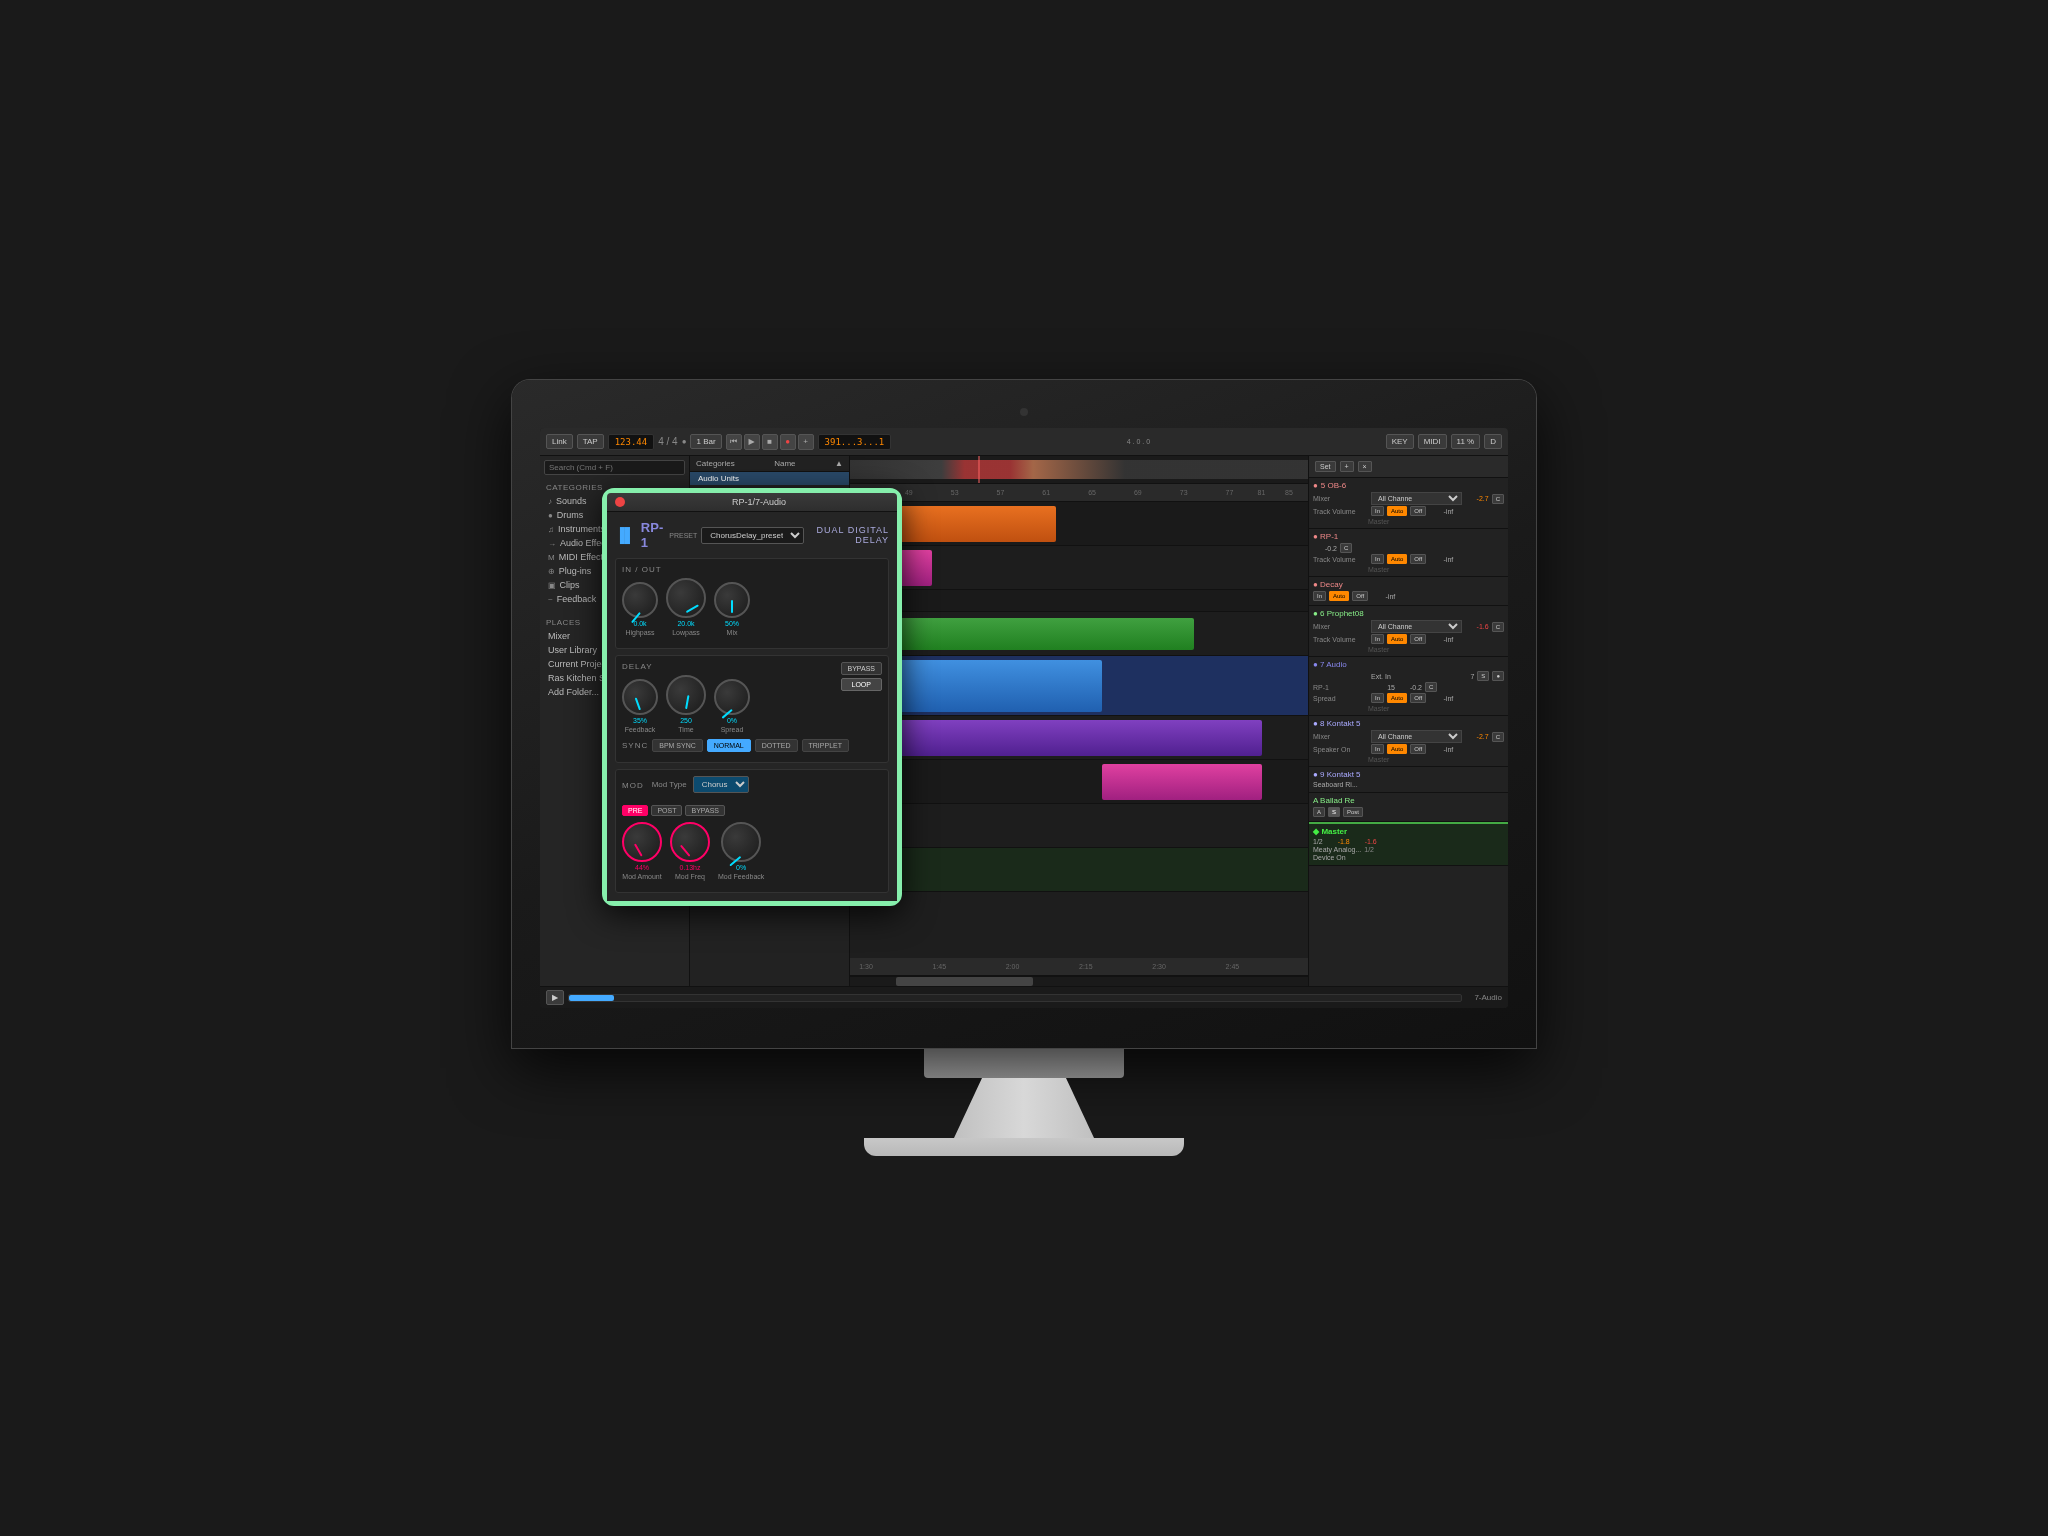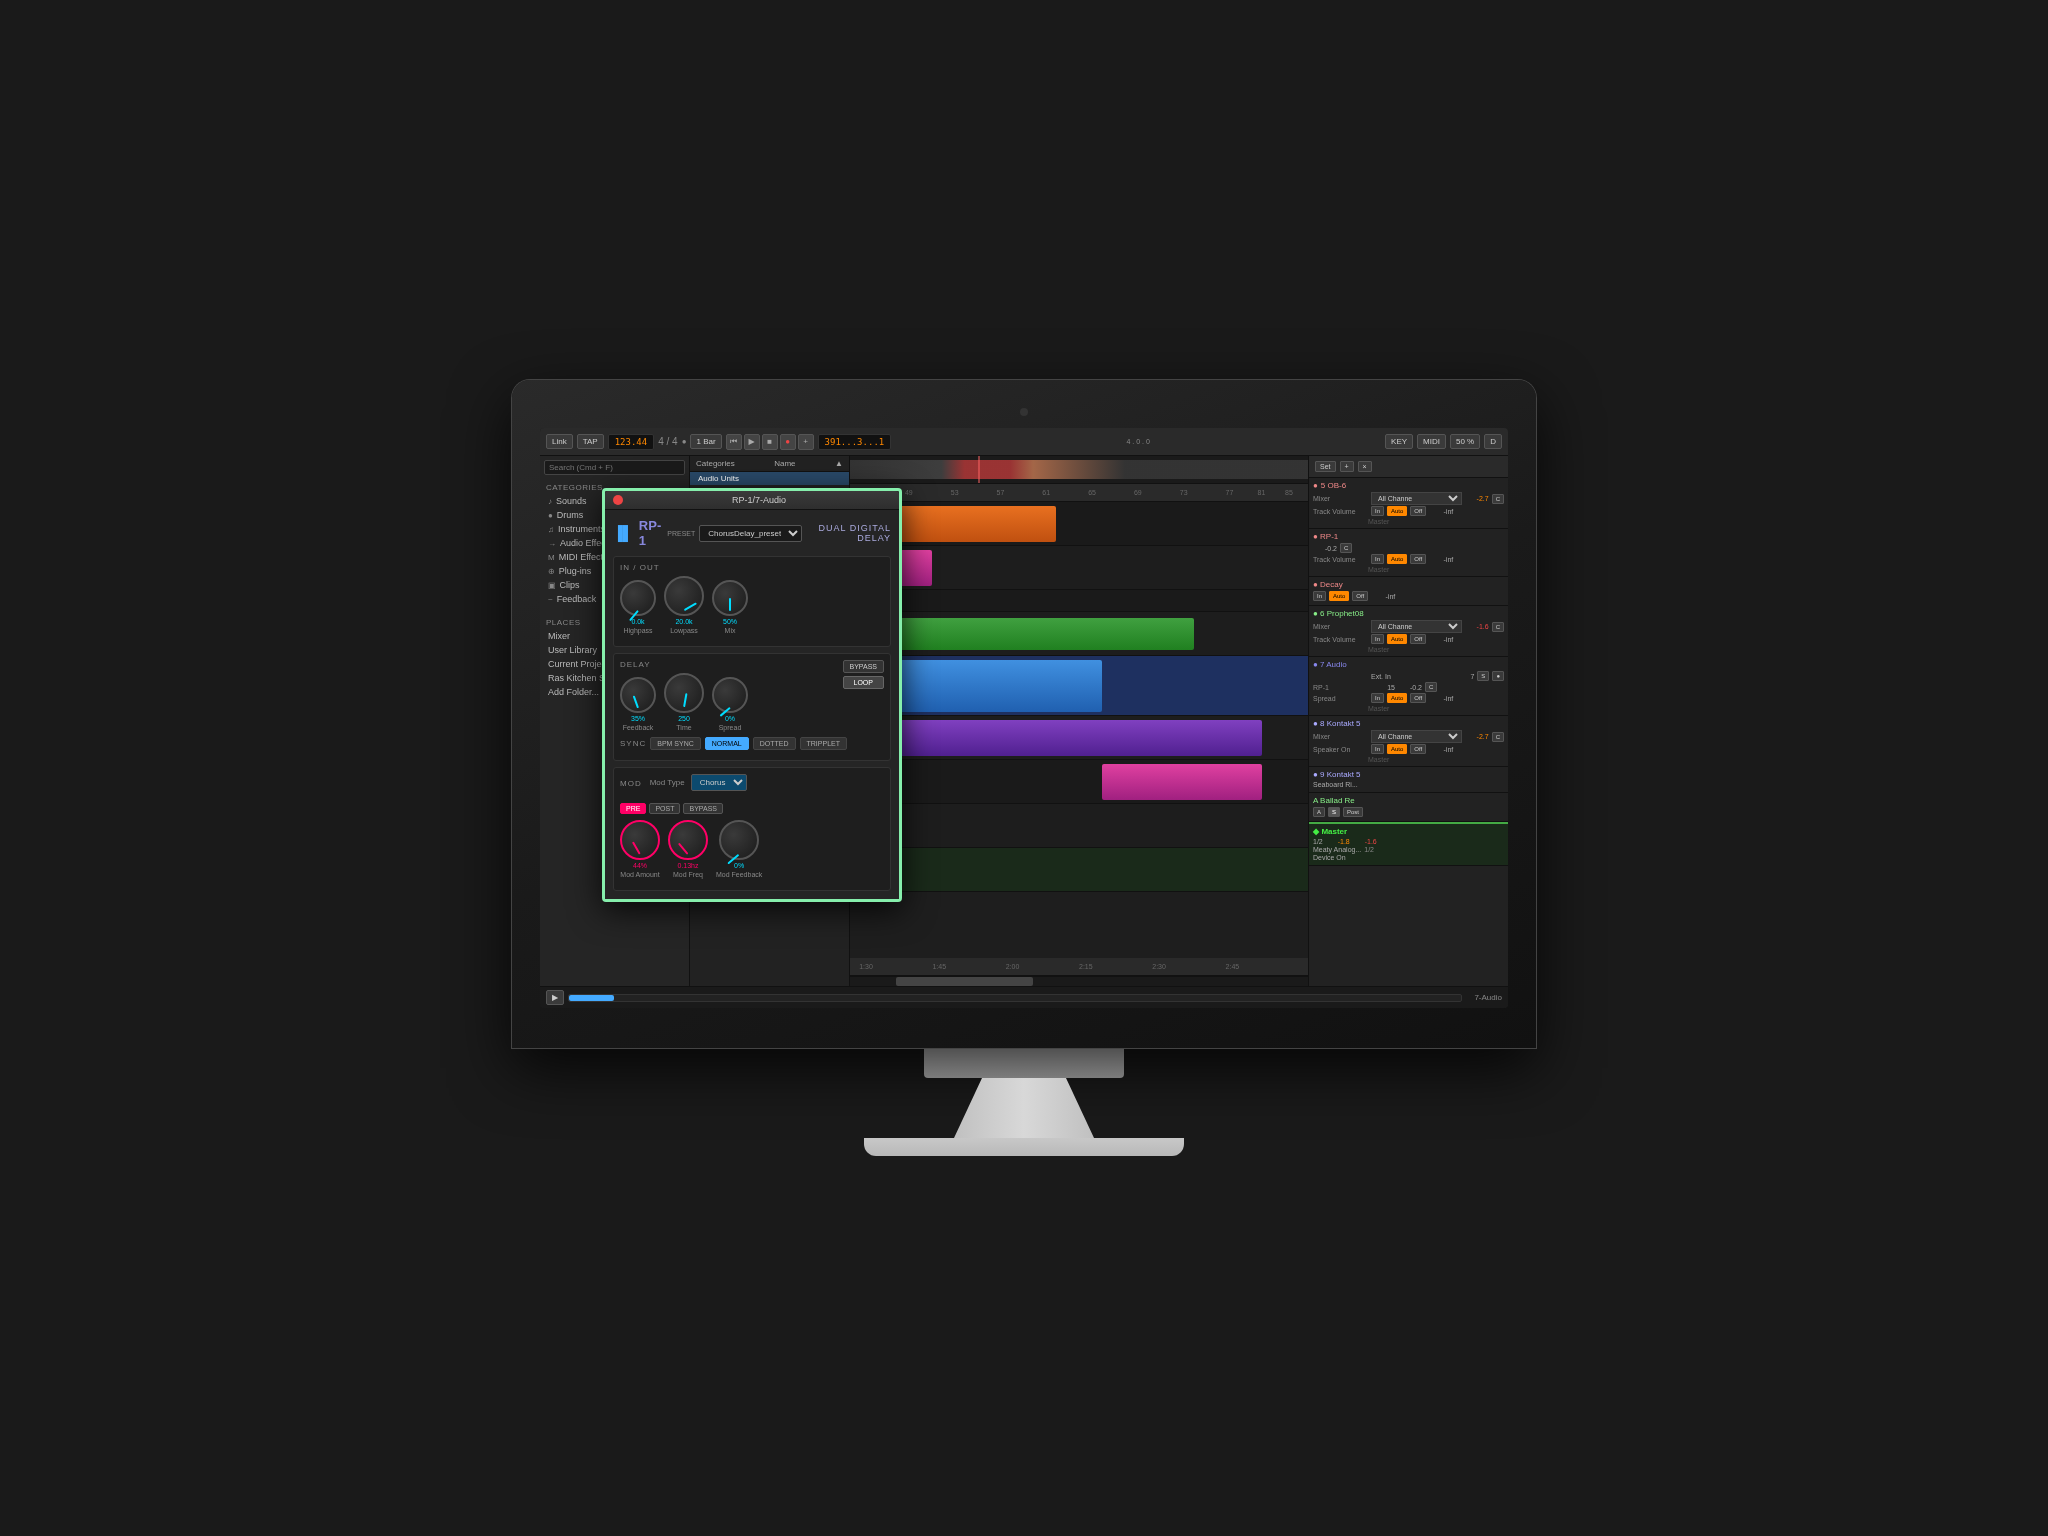--- a/index.html
+++ b/index.html
@@ -388,22 +388,22 @@
       flex-shrink: 0;
     }
 
     
     .plugin-window {
       position: absolute;
       left: 62px;
       top: 60px;
       width: 300px;
       background: #2a2a2a;
-      border: 3px solid #86efac;
-      border-radius: 4px;
+      border: 5px solid #86efac;
+      border-radius: 12px;
       box-shadow: 0 8px 32px rgba(0,0,0,0.8);
       z-index: 100;
     }
     .plugin-titlebar {
       background: linear-gradient(to bottom, #3a3a3a, #2e2e2e);
       border-bottom: 1px solid #111;
       padding: 4px 8px;
       display: flex;
       align-items: center;
       gap: 4px;
@@ -662,21 +662,21 @@
             <div class="transport-btn">■</div>
             <div class="transport-btn" style="color:#e44;">●</div>
             <div class="transport-btn">+</div>
           </div>
           <span class="toolbar-time">391...3...1</span>
           <div class="toolbar-spacer"></div>
           <span style="font-size:7px;color:#888;">4 . 0 . 0</span>
           <div class="toolbar-spacer"></div>
           <button class="toolbar-key-btn">KEY</button>
           <button class="toolbar-key-btn">MIDI</button>
-          <button class="toolbar-key-btn">50 %</button>
+          <button class="toolbar-key-btn">11 %</button>
           <button class="toolbar-key-btn">D</button>
         </div>
 
         <div class="main-area">
 
           <div class="sidebar">
             <div class="sidebar-search">
               <input type="text" placeholder="Search (Cmd + F)" style="">
             </div>
             <div class="sidebar-section-title">CATEGORIES</div>

